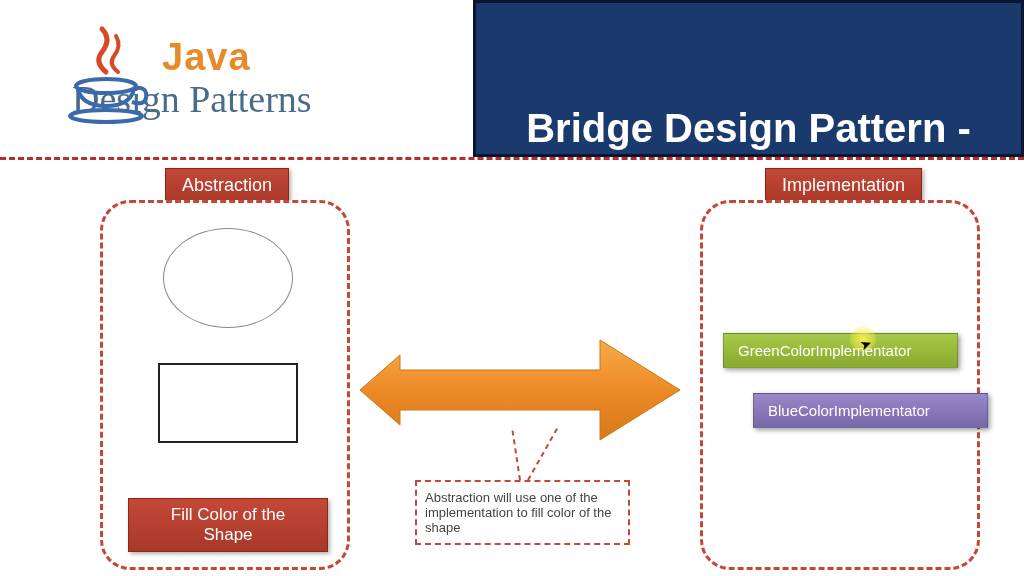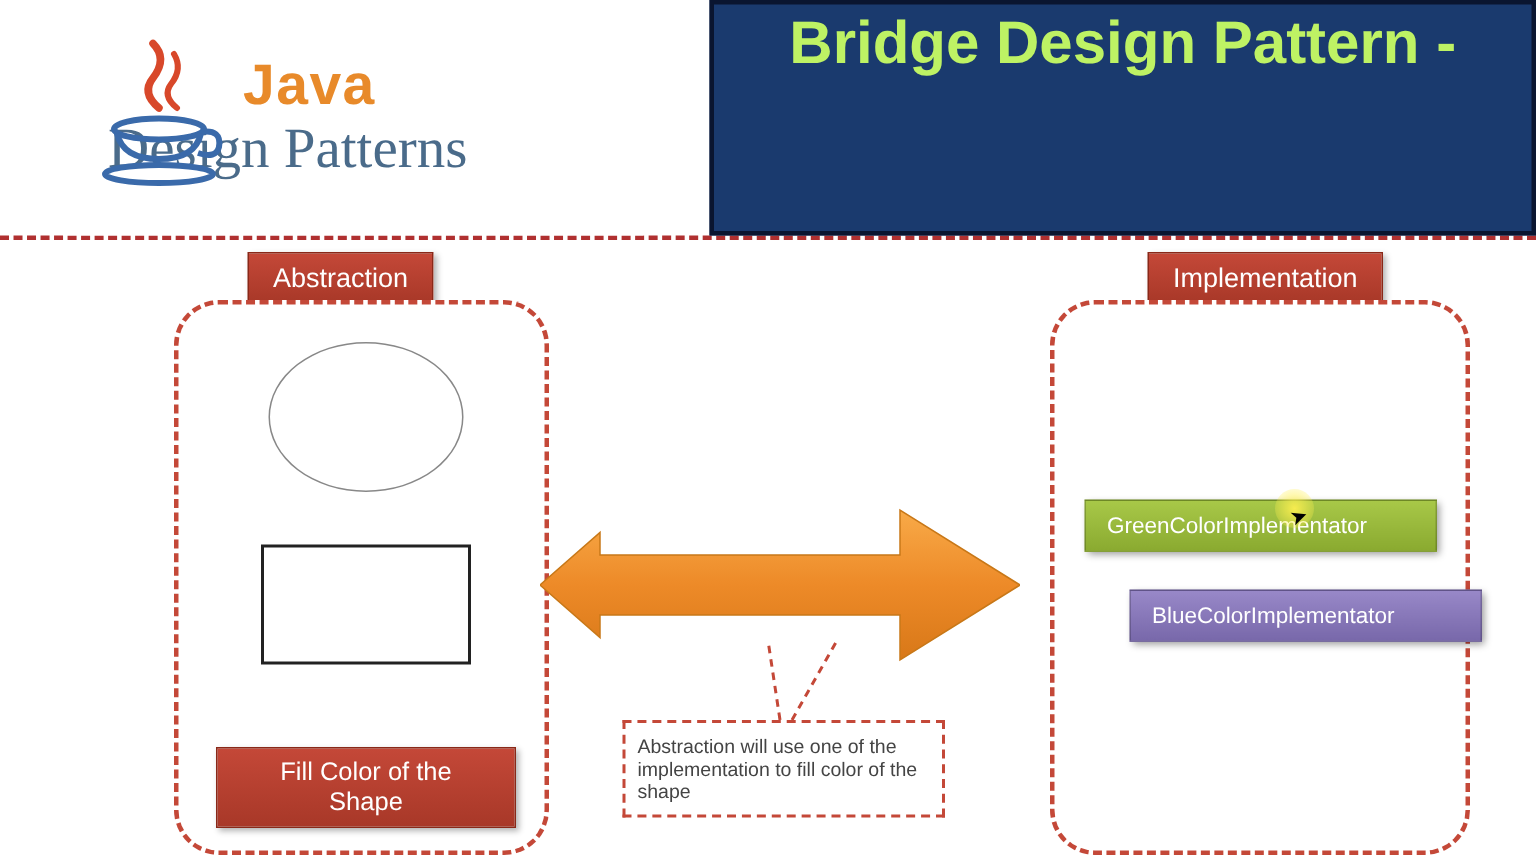--- a/index.html
+++ b/index.html
@@ -49,24 +49,24 @@
       font-size: 38px;
       font-family: Georgia, serif;
       margin-top: -2px;
       margin-left: -90px;
     }
     
     .title-box {
       flex: 1;
       background: #1a3a6e;
       border: 3px solid #0a1530;
-      color: #bef264;
+      color: #ffffff;
       display: flex;
       flex-direction: column;
-      justify-content: space-between;
+      justify-content: flex-end;
       align-items: center;
       font-size: 40px;
       font-weight: bold;
       line-height: 1.3;
       margin-left: 44px;
     }
     
     
     .diagram {
       position: relative;
@@ -97,21 +97,21 @@
     }
     
     .panel {
       position: absolute;
       border: 3px dashed #c44838;
       border-radius: 30px;
       background: #fff;
     }
     .abstraction-panel {
       top: 40px;
-      left: 116px;
+      left: 100px;
       width: 250px;
       height: 370px;
     }
     .implementation-panel {
       top: 40px;
       left: 700px;
       width: 280px;
       height: 370px;
     }
     

